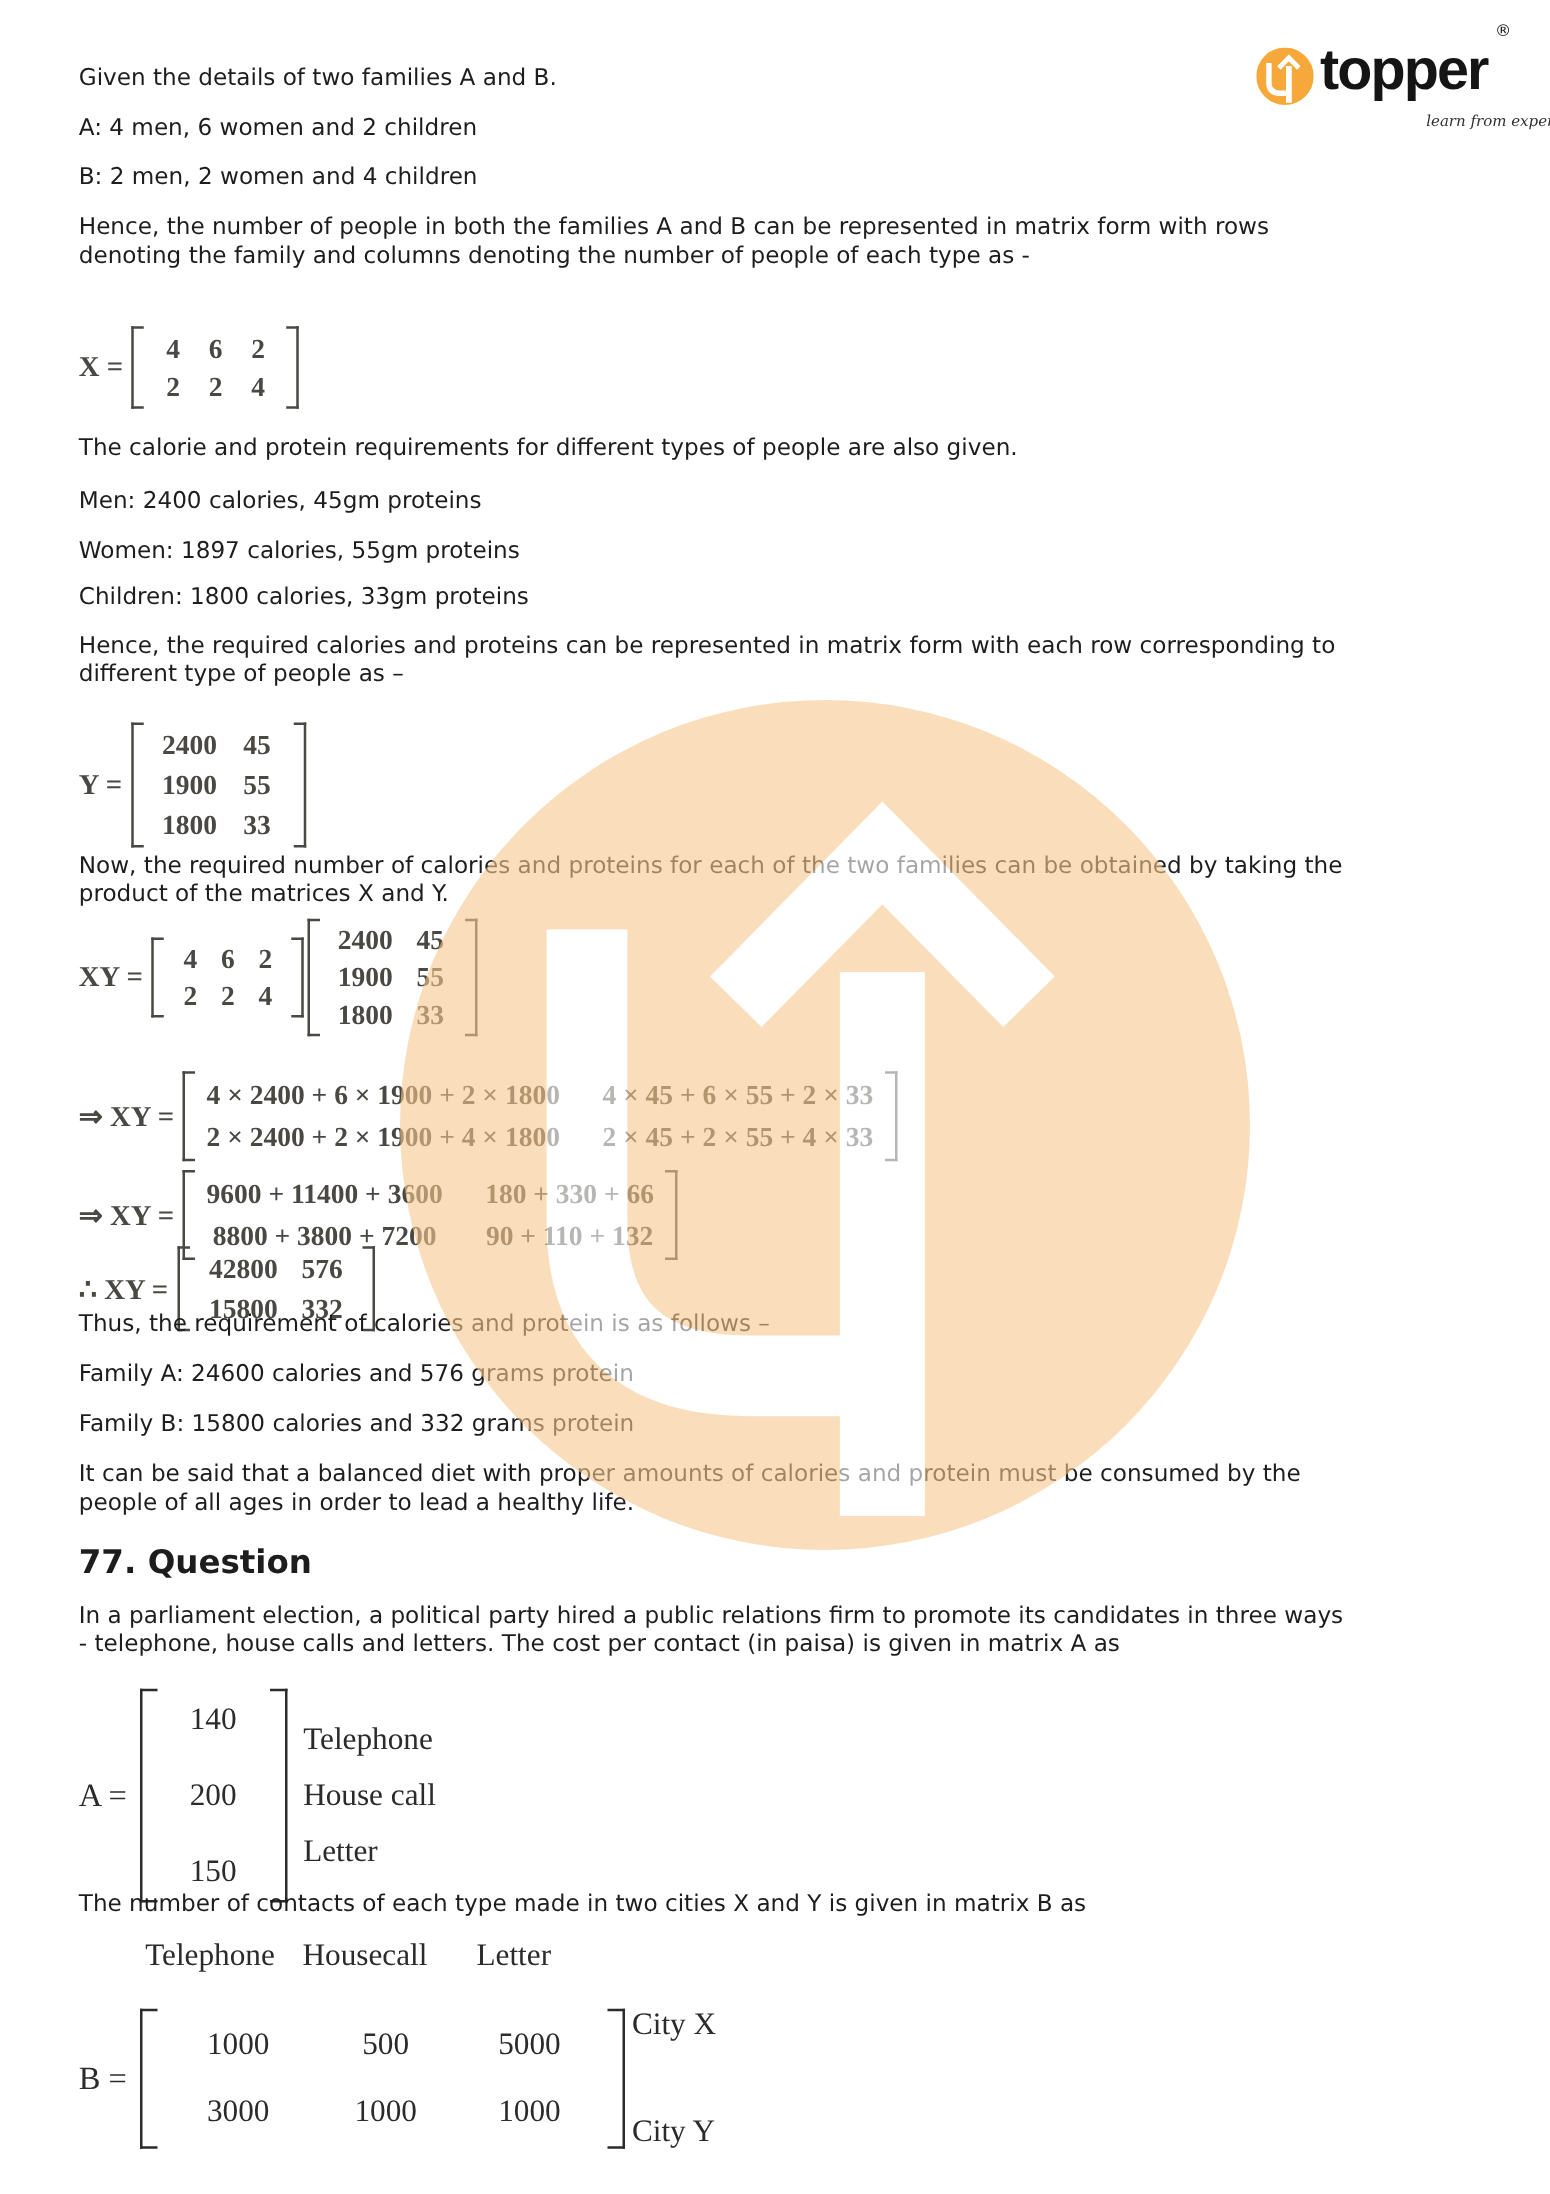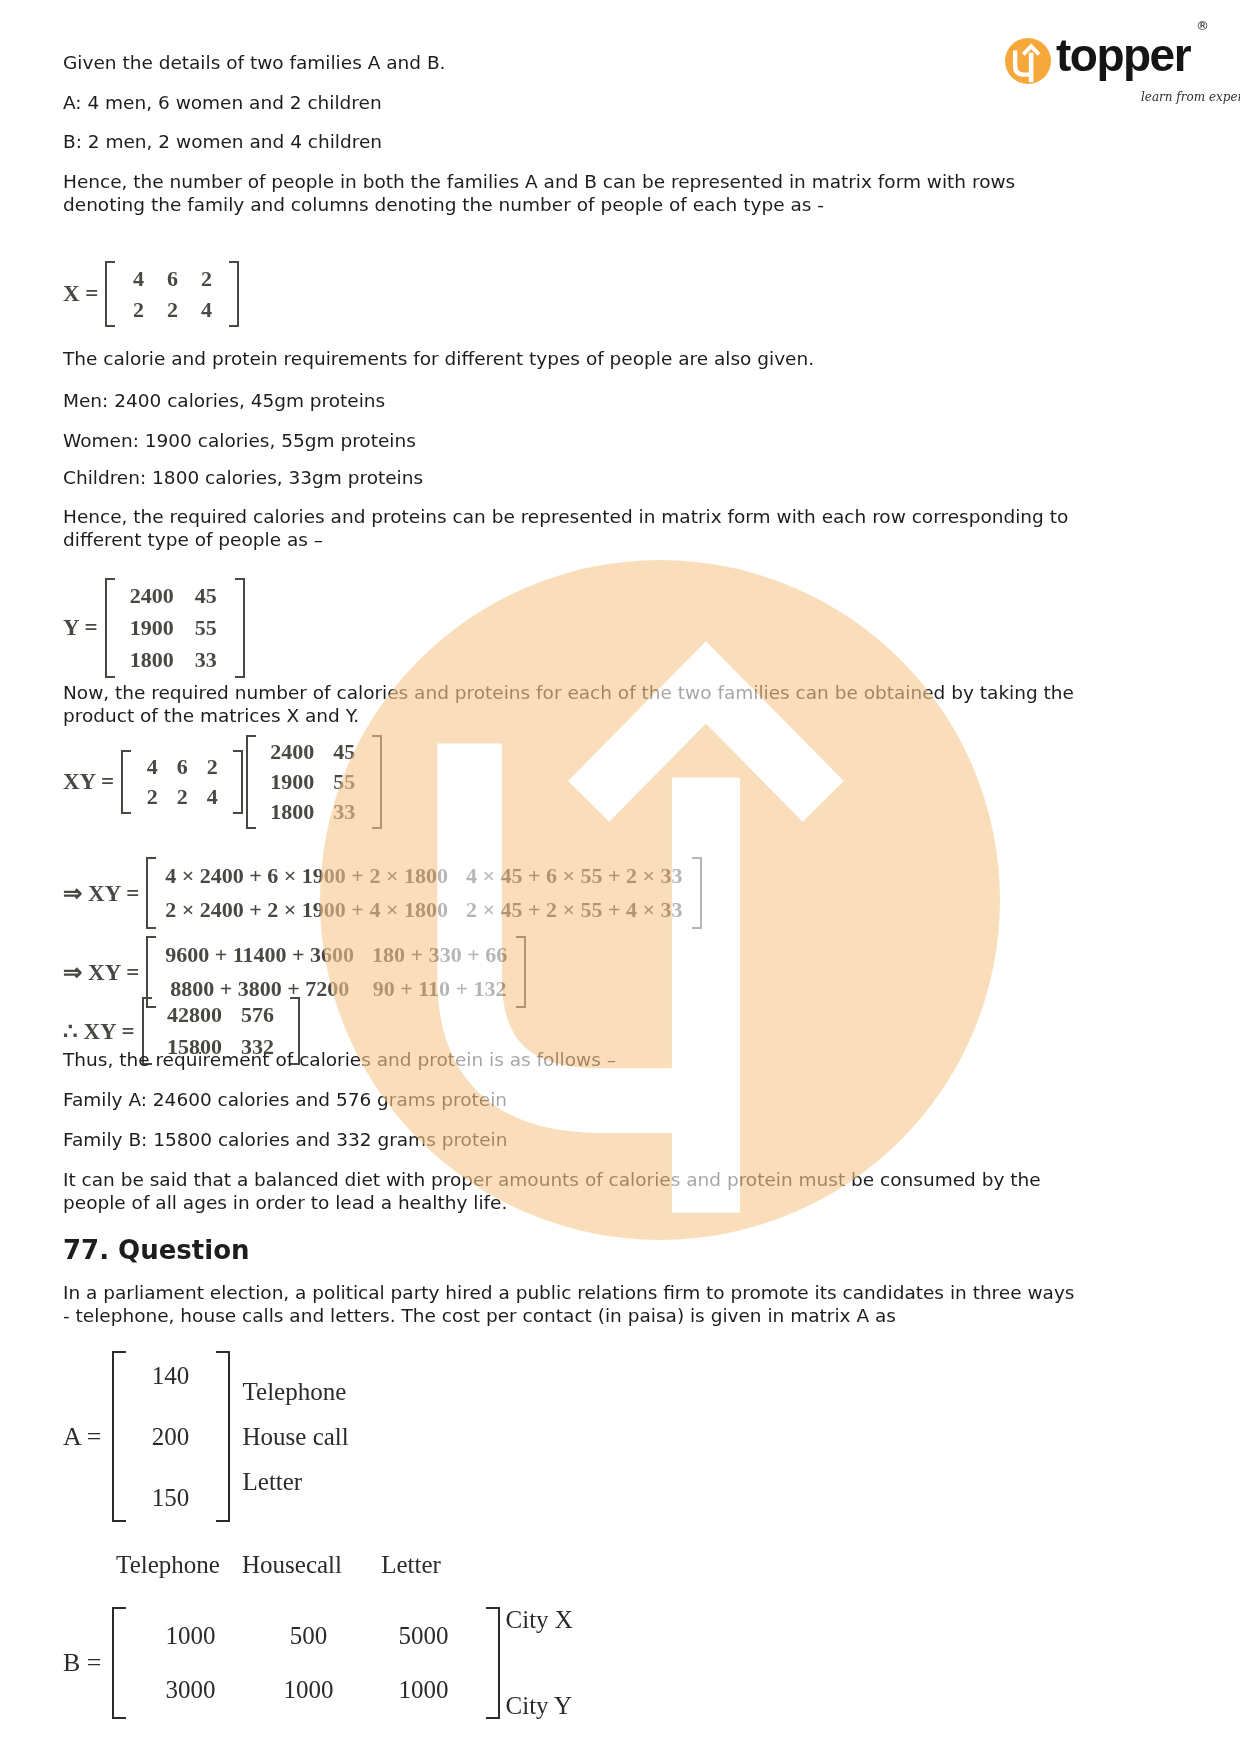--- a/index.html
+++ b/index.html
@@ -25,21 +25,21 @@
   .brk { width:8px; }
   .brk.l { border-left:2.5px solid currentColor; border-top:2.5px solid currentColor; border-bottom:2.5px solid currentColor; }
   .brk.r { border-right:2.5px solid currentColor; border-top:2.5px solid currentColor; border-bottom:2.5px solid currentColor; }
   .cells { display:grid; align-content:center; padding:2px 6px; }
   .cells span { text-align:center; white-space:nowrap; }
 
   .xcells { grid-template-columns:34px 34px 34px; line-height:31px; }
   .ycells { grid-template-columns:62px 46px; line-height:32px; }
   .xycells-x { grid-template-columns:30px 30px 30px; line-height:30px; }
   .xycells-y { grid-template-columns:60px 44px; line-height:30px; }
-  .expcells { grid-template-columns:auto auto; column-gap:18px; line-height:34px; padding:2px 9px; }
+  .expcells { grid-template-columns:auto auto; column-gap:34px; line-height:34px; padding:2px 9px; }
   .rescells { grid-template-columns:74px 52px; line-height:32px; }
 
   
   .sermat { font-family:"Liberation Serif", serif; font-weight:normal; color:#2b2b2b; font-size:25px; }
   .sermat .lhs { font-size:26px; margin-right:10px; }
   .sermat .brk { width:12px; }
   .sermat .brk.l, .sermat .brk.r { border-width:2px; }
   .acells { grid-template-columns:78px; line-height:45px;gap:16px; }
   .alabels { display:flex; flex-direction:column; margin-left:13px; }
   .alabels span { line-height:45px; white-space:nowrap; }
@@ -108,21 +108,21 @@
         <span>2</span>
         <span>2</span>
         <span>4</span>
       </span>
       <span class="brk r"></span>
     </span>
   </div>
 
   <div class="para" style="top:347px">The calorie and protein requirements for different types of people are also given.</div>
   <div class="para" style="top:389px">Men: 2400 calories, 45gm proteins</div>
-  <div class="para" style="top:429px">Women: 1900 calories, 55gm proteins</div>
+  <div class="para" style="top:429px">Women: 1897 calories, 55gm proteins</div>
   <div class="para" style="top:466px">Children: 1800 calories, 33gm proteins</div>
   <div class="para" style="top:505px">Hence, the required calories and proteins can be represented in matrix form with each row corresponding to
 different type of people as –</div>
 
   <div class="eq" style="top:578px">
     <span class="lhs">Y =</span>
     <span class="mat">
       <span class="brk l"></span>
       <span class="cells ycells">
         <span>2400</span>
@@ -230,20 +230,21 @@
       </span>
       <span class="brk r"></span>
     </span>
     <span class="alabels">
       <span>Telephone</span>
       <span>House call</span>
       <span>Letter</span>
     </span>
   </div>
 
+  <div class="para" style="top:1512px">The number of contacts of each type made in two cities X and Y is given in matrix B as</div>
 
   <div class="bheader" style="top:1551px">
     <span>Telephone</span>
     <span>Housecall</span>
     <span>Letter</span>
   </div>
 
   <div class="eq sermat" style="top:1593px">
     <span class="lhs">B =</span>
     <span class="mat">

